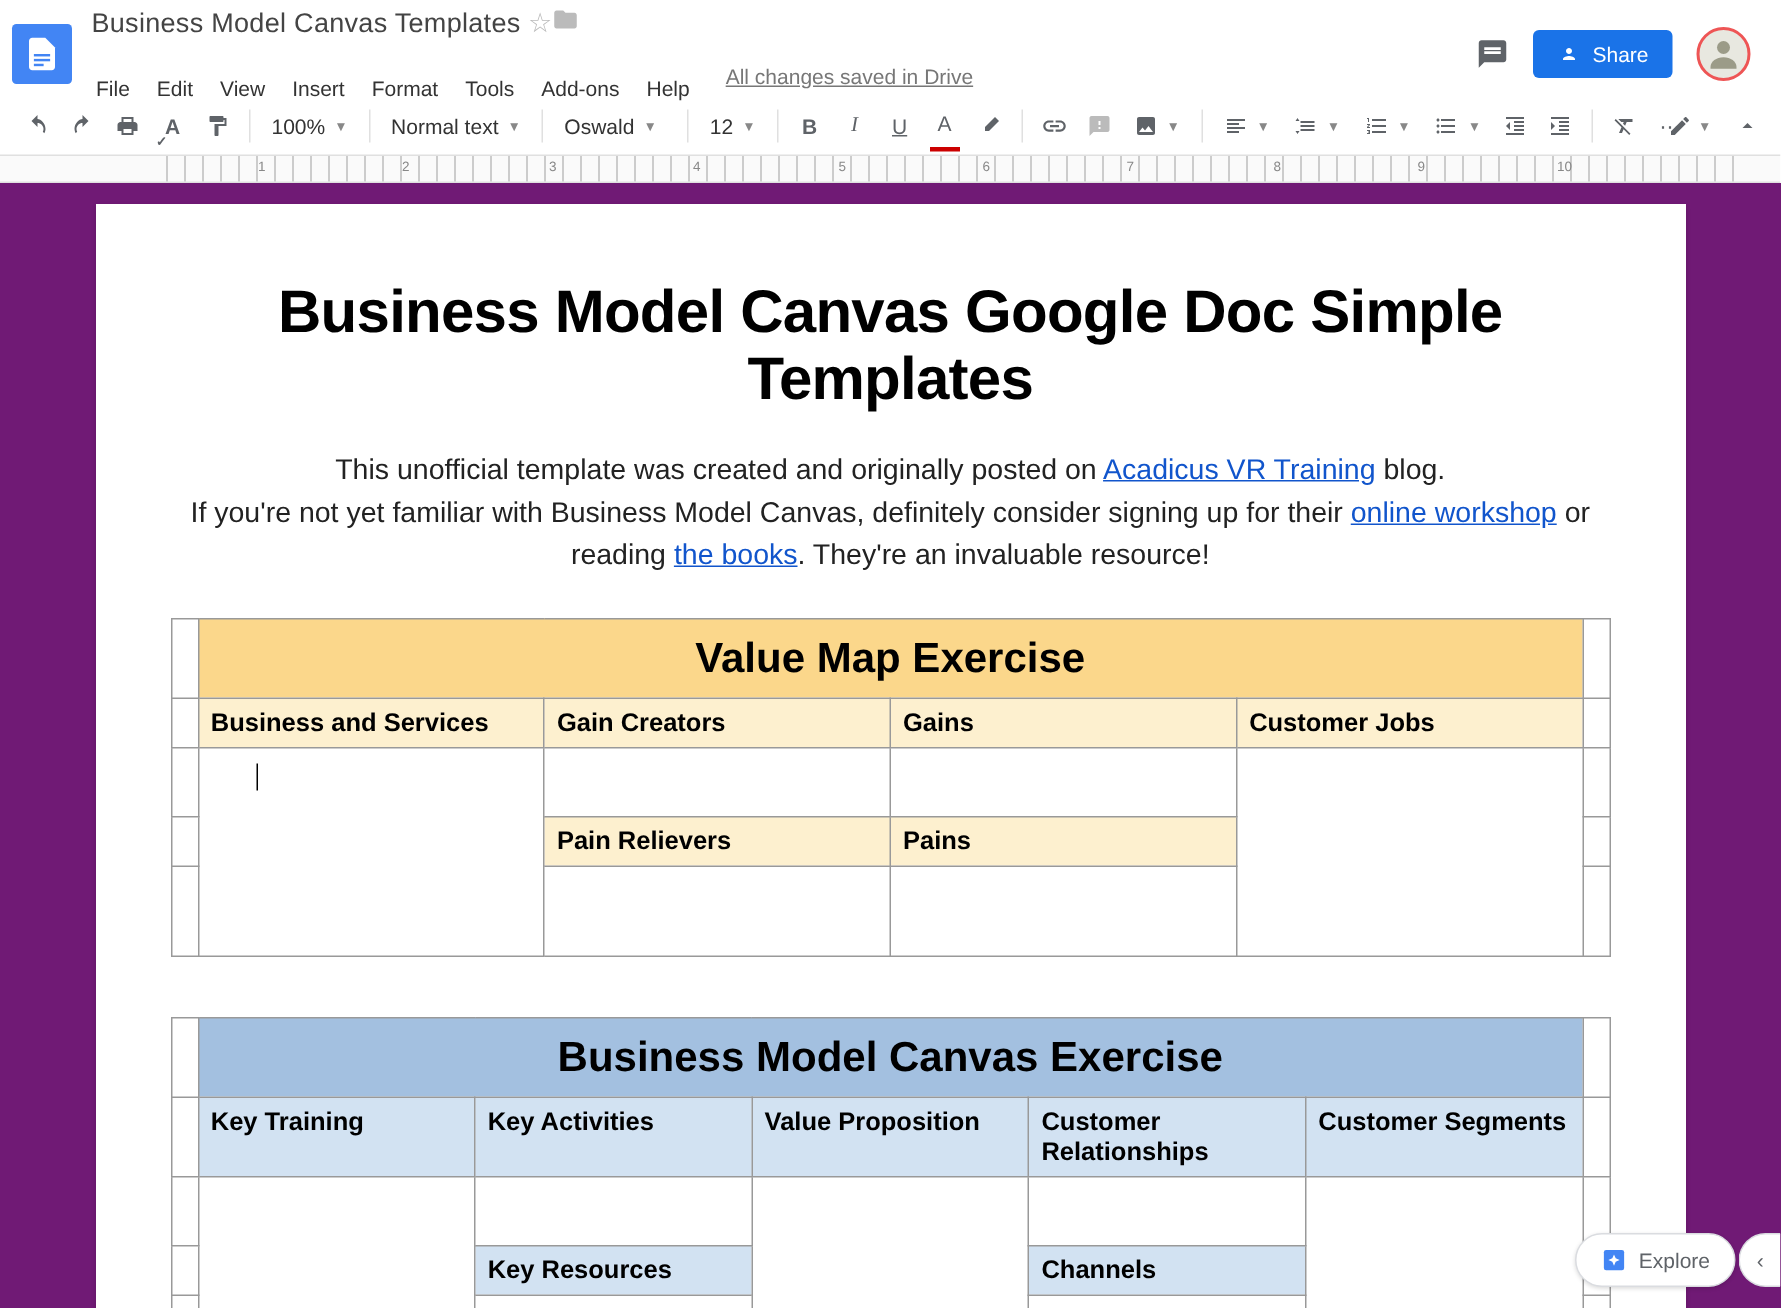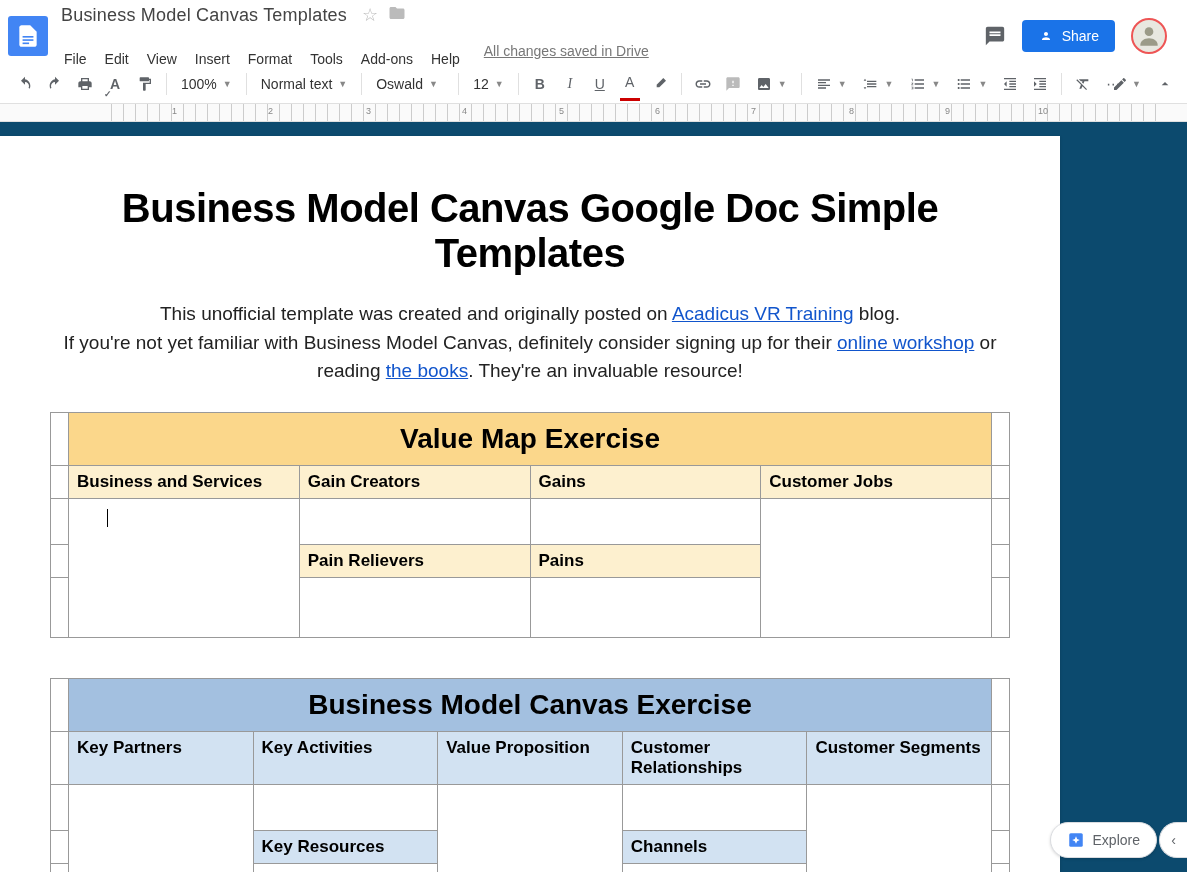--- a/index.html
+++ b/index.html
@@ -17,21 +17,21 @@
   }
   .logo {
     width: 40px; height: 40px;
     background: #4285f4;
     border-radius: 3px;
     display: flex; align-items: center; justify-content: center;
     margin-right: 8px;
   }
   .logo svg { width: 26px; height: 26px; }
   .titlearea { flex: 1; }
-  .titlebar { display: flex; align-items: center; gap: 10px; }
+  .titlebar { display: flex; align-items: center; }
   .doc-title {
     font-size: 18px; color: #444; letter-spacing: 0.2px;
     border: 1px solid transparent; padding: 2px 4px; border-radius: 2px;
   }
   .star, .folder { color: #bbb; font-size: 18px; cursor: pointer; }
   .menubar { display: flex; gap: 2px; margin-top: 2px; align-items: center; }
   .menubar span.menu {
     font-size: 14px; color: #333; padding: 4px 8px; cursor: pointer; border-radius: 3px; margin-top: 16px;
   }
   .save-status { font-size: 14px; color: #777; text-decoration: underline; margin-left: 14px; }
@@ -70,22 +70,22 @@
   .ruler {
     height: 18px; background: #fafafa; border-bottom: 1px solid #e0e0e0;
     position: relative; font-size: 9px; color: #888;
   }
   .ruler-inner {
     position: absolute; left: 100px; right: 30px; top: 0; bottom: 0;
     background: repeating-linear-gradient(to right, transparent 0, transparent 11px, #ccc 11px, #ccc 12px);
   }
   .ruler-num { position: absolute; top: 2px; }
   .docarea {
-    background: #0c4a6e; height: calc(872px - 64px - 40px - 18px);
-    overflow: auto; display: flex; 
+    background: #701a75; height: calc(872px - 64px - 40px - 18px);
+    overflow: auto; display: flex; justify-content: center;
   }
   .page {
     background: #fff; width: 1060px; min-height: 1200px;
     margin: 14px 0; box-shadow: 0 1px 3px rgba(0,0,0,0.15);
     padding: 40px 50px;
     font-family: 'Arial Narrow', Arial, sans-serif;
   }
   .page h1 {
     text-align: center; font-family: 'Arial Black', Arial, sans-serif;
     font-stretch: condensed; font-size: 40px; font-weight: 900;
@@ -384,21 +384,21 @@
 
     <table class="canvas" style="margin-top:40px">
       <tbody>
           <tr>
         <td class="narrow"></td>
         <td colspan="5" class="title-cell blue-dark">Business Model Canvas Exercise</td>
         <td class="narrow"></td>
       </tr>
       <tr>
         <td class="narrow"></td>
-        <td class="hdr blue-light">Key Partners</td>
+        <td class="hdr blue-light">Key Training</td>
         <td class="hdr blue-light">Key Activities</td>
         <td class="hdr blue-light">Value Proposition</td>
         <td class="hdr blue-light">Customer Relationships</td>
         <td class="hdr blue-light">Customer Segments</td>
         <td class="narrow"></td>
       </tr>
       <tr>
         <td class="narrow"></td>
         <td rowspan="3" class="tall"></td>
         <td class="empty"></td>

